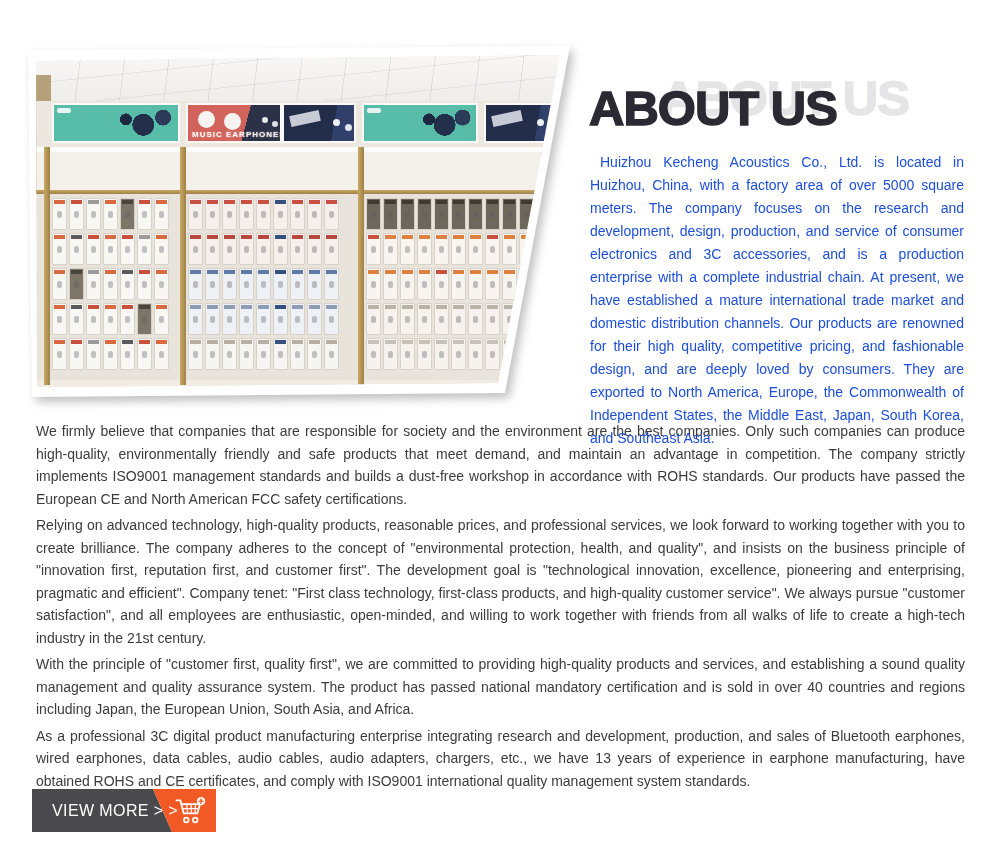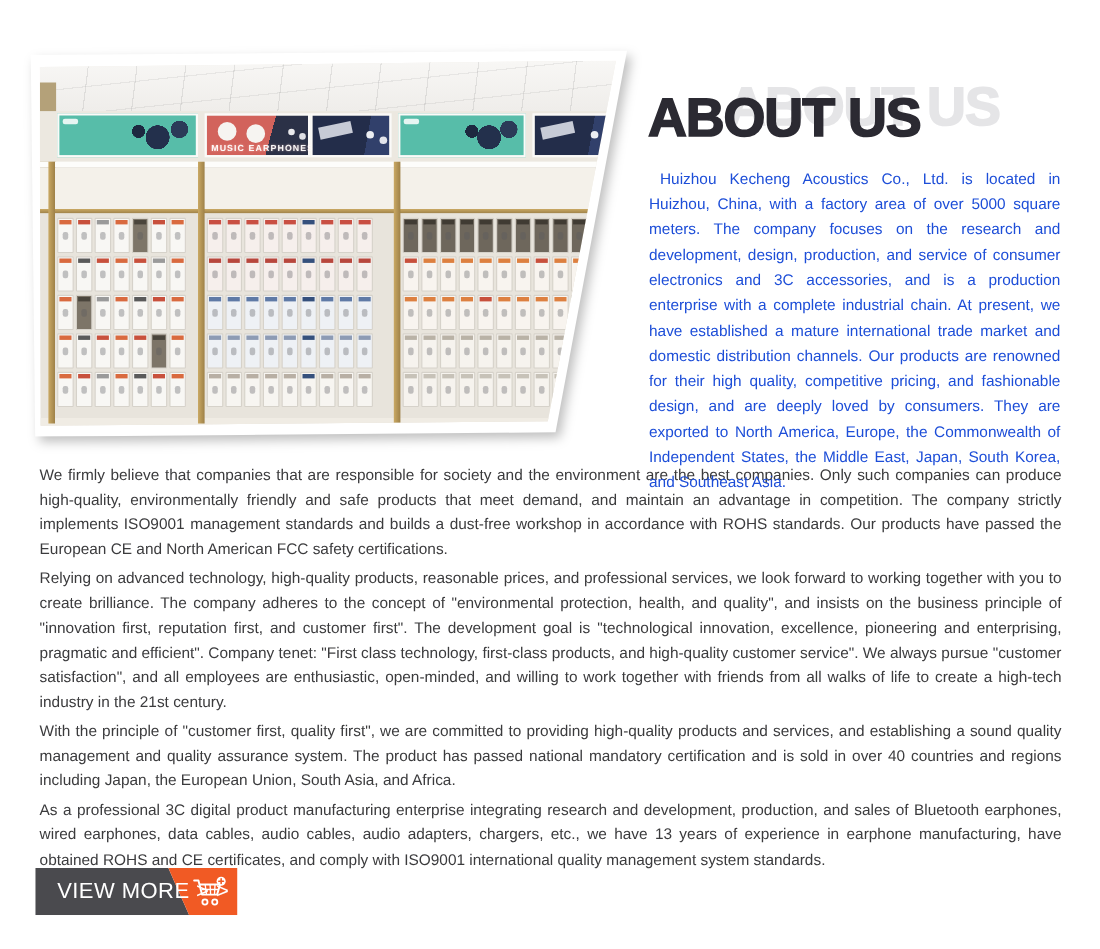--- a/index.html
+++ b/index.html
@@ -74,21 +74,21 @@
       line-height:22.5px;text-align:justify;color:#3b3b3d;}
   .bodytext p{margin:4px;}
 
   
   .cta{position:absolute;left:32px;top:789px;width:184px;height:43px;cursor:pointer;}
   .cta-dark{position:absolute;inset:0;background:var(--btn-dark,#4a4a4e);
       clip-path:polygon(0 0,121px 0,140px 43px,0 43px);}
   .cta-orange{position:absolute;inset:0;background:var(--accent,#f15a24);
       clip-path:polygon(121px 0,184px 0,184px 43px,140px 43px);}
   .cta-label{position:absolute;left:20px;top:50%;transform:translateY(-50%);
-      color:#ffffff;font-size:20px;letter-spacing:.4px;white-space:nowrap;z-index:2;}
+      color:#ffffff;font-size:16px;letter-spacing:.4px;white-space:nowrap;z-index:2;}
   .cta-cart{position:absolute;left:142px;top:7px;width:34px;height:29px;z-index:2;}
 </style>
 </head>
 <body>
 
 <div class="stage">
 
   <div class="photo" title="Showroom shelves displaying packaged earphones">
     <div class="frame">
       <div class="scene">

